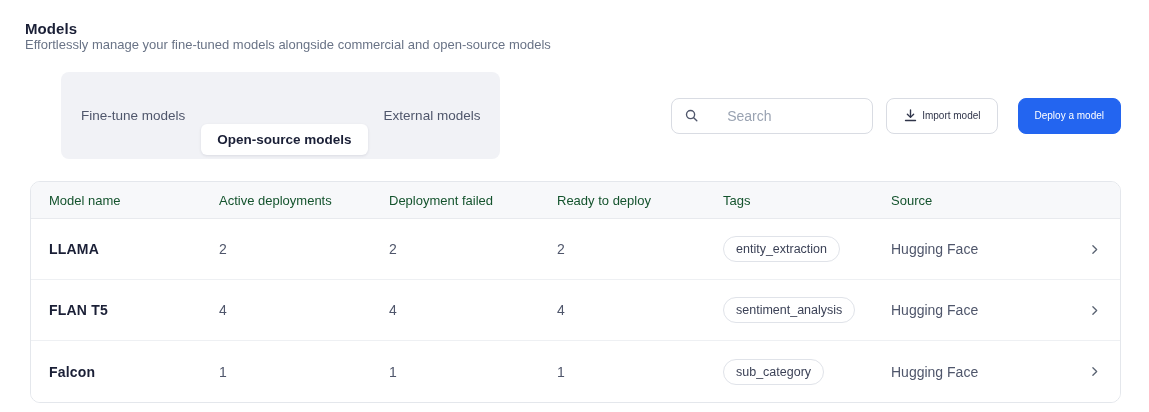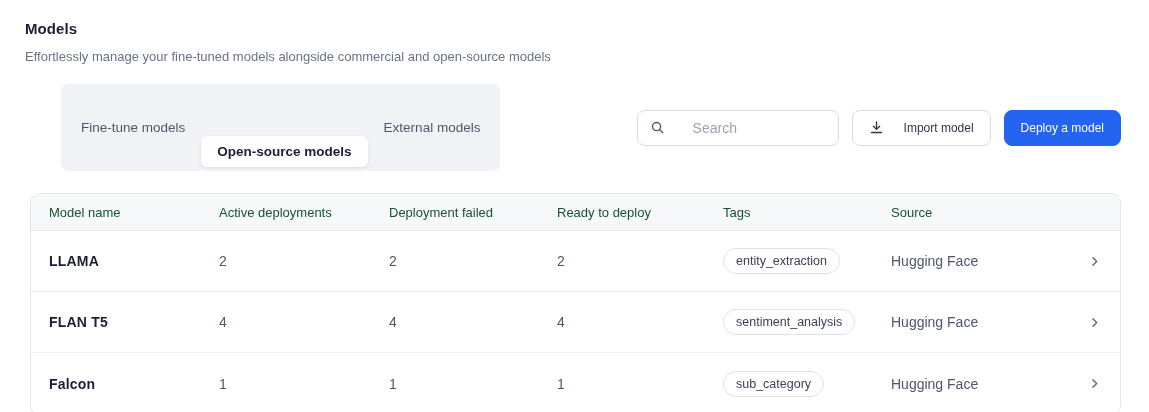--- a/index.html
+++ b/index.html
@@ -18,21 +18,21 @@
   .inner { padding: 20px 28px 0 25px; }
 
   
   .page-title {
     font-size: 15px;
     font-weight: 700;
     color: #1a1f36;
     letter-spacing: 0.1px;
   }
   .page-subtitle {
-    margin-top: 12px;
+    margin-top: 0;
     font-size: 13px;
     color: #697386;
   }
 
   
   .toolbar {
     margin-top: 20px;
     display: flex;
     align-items: center;
     justify-content: space-between;
@@ -88,40 +88,41 @@
     color: #1a1f36;
     background: transparent;
     margin-left: 20px;
   }
   .search-box input::placeholder { color: #9aa3b2; }
 
   .btn {
     display: inline-flex;
     align-items: center;
     justify-content: center;
-    gap: 20px;
+    gap: 4px;
     height: 36px;
     padding: 0 16px;
     border-radius: 8px;
     font-family: inherit;
-    font-size: 12px;
+    font-size: 10px;
     cursor: pointer;
     white-space: nowrap;
   }
   .btn-secondary {
     background: #ffffff;
     border: 1px solid #d9dce3;
     color: #30354a;
     font-weight: 500;
   }
   .btn-primary {
     background: #2365f0;
     border: 1px solid #2365f0;
     color: #ffffff;
     font-weight: 500;
+    margin-left: 7px;
   }
 
   
   .table {
     margin: 22px 0 0 5px;
     border: 1px solid #e4e7ec;
     border-radius: 10px;
     background: #ffffff;
     overflow: hidden;
   }

